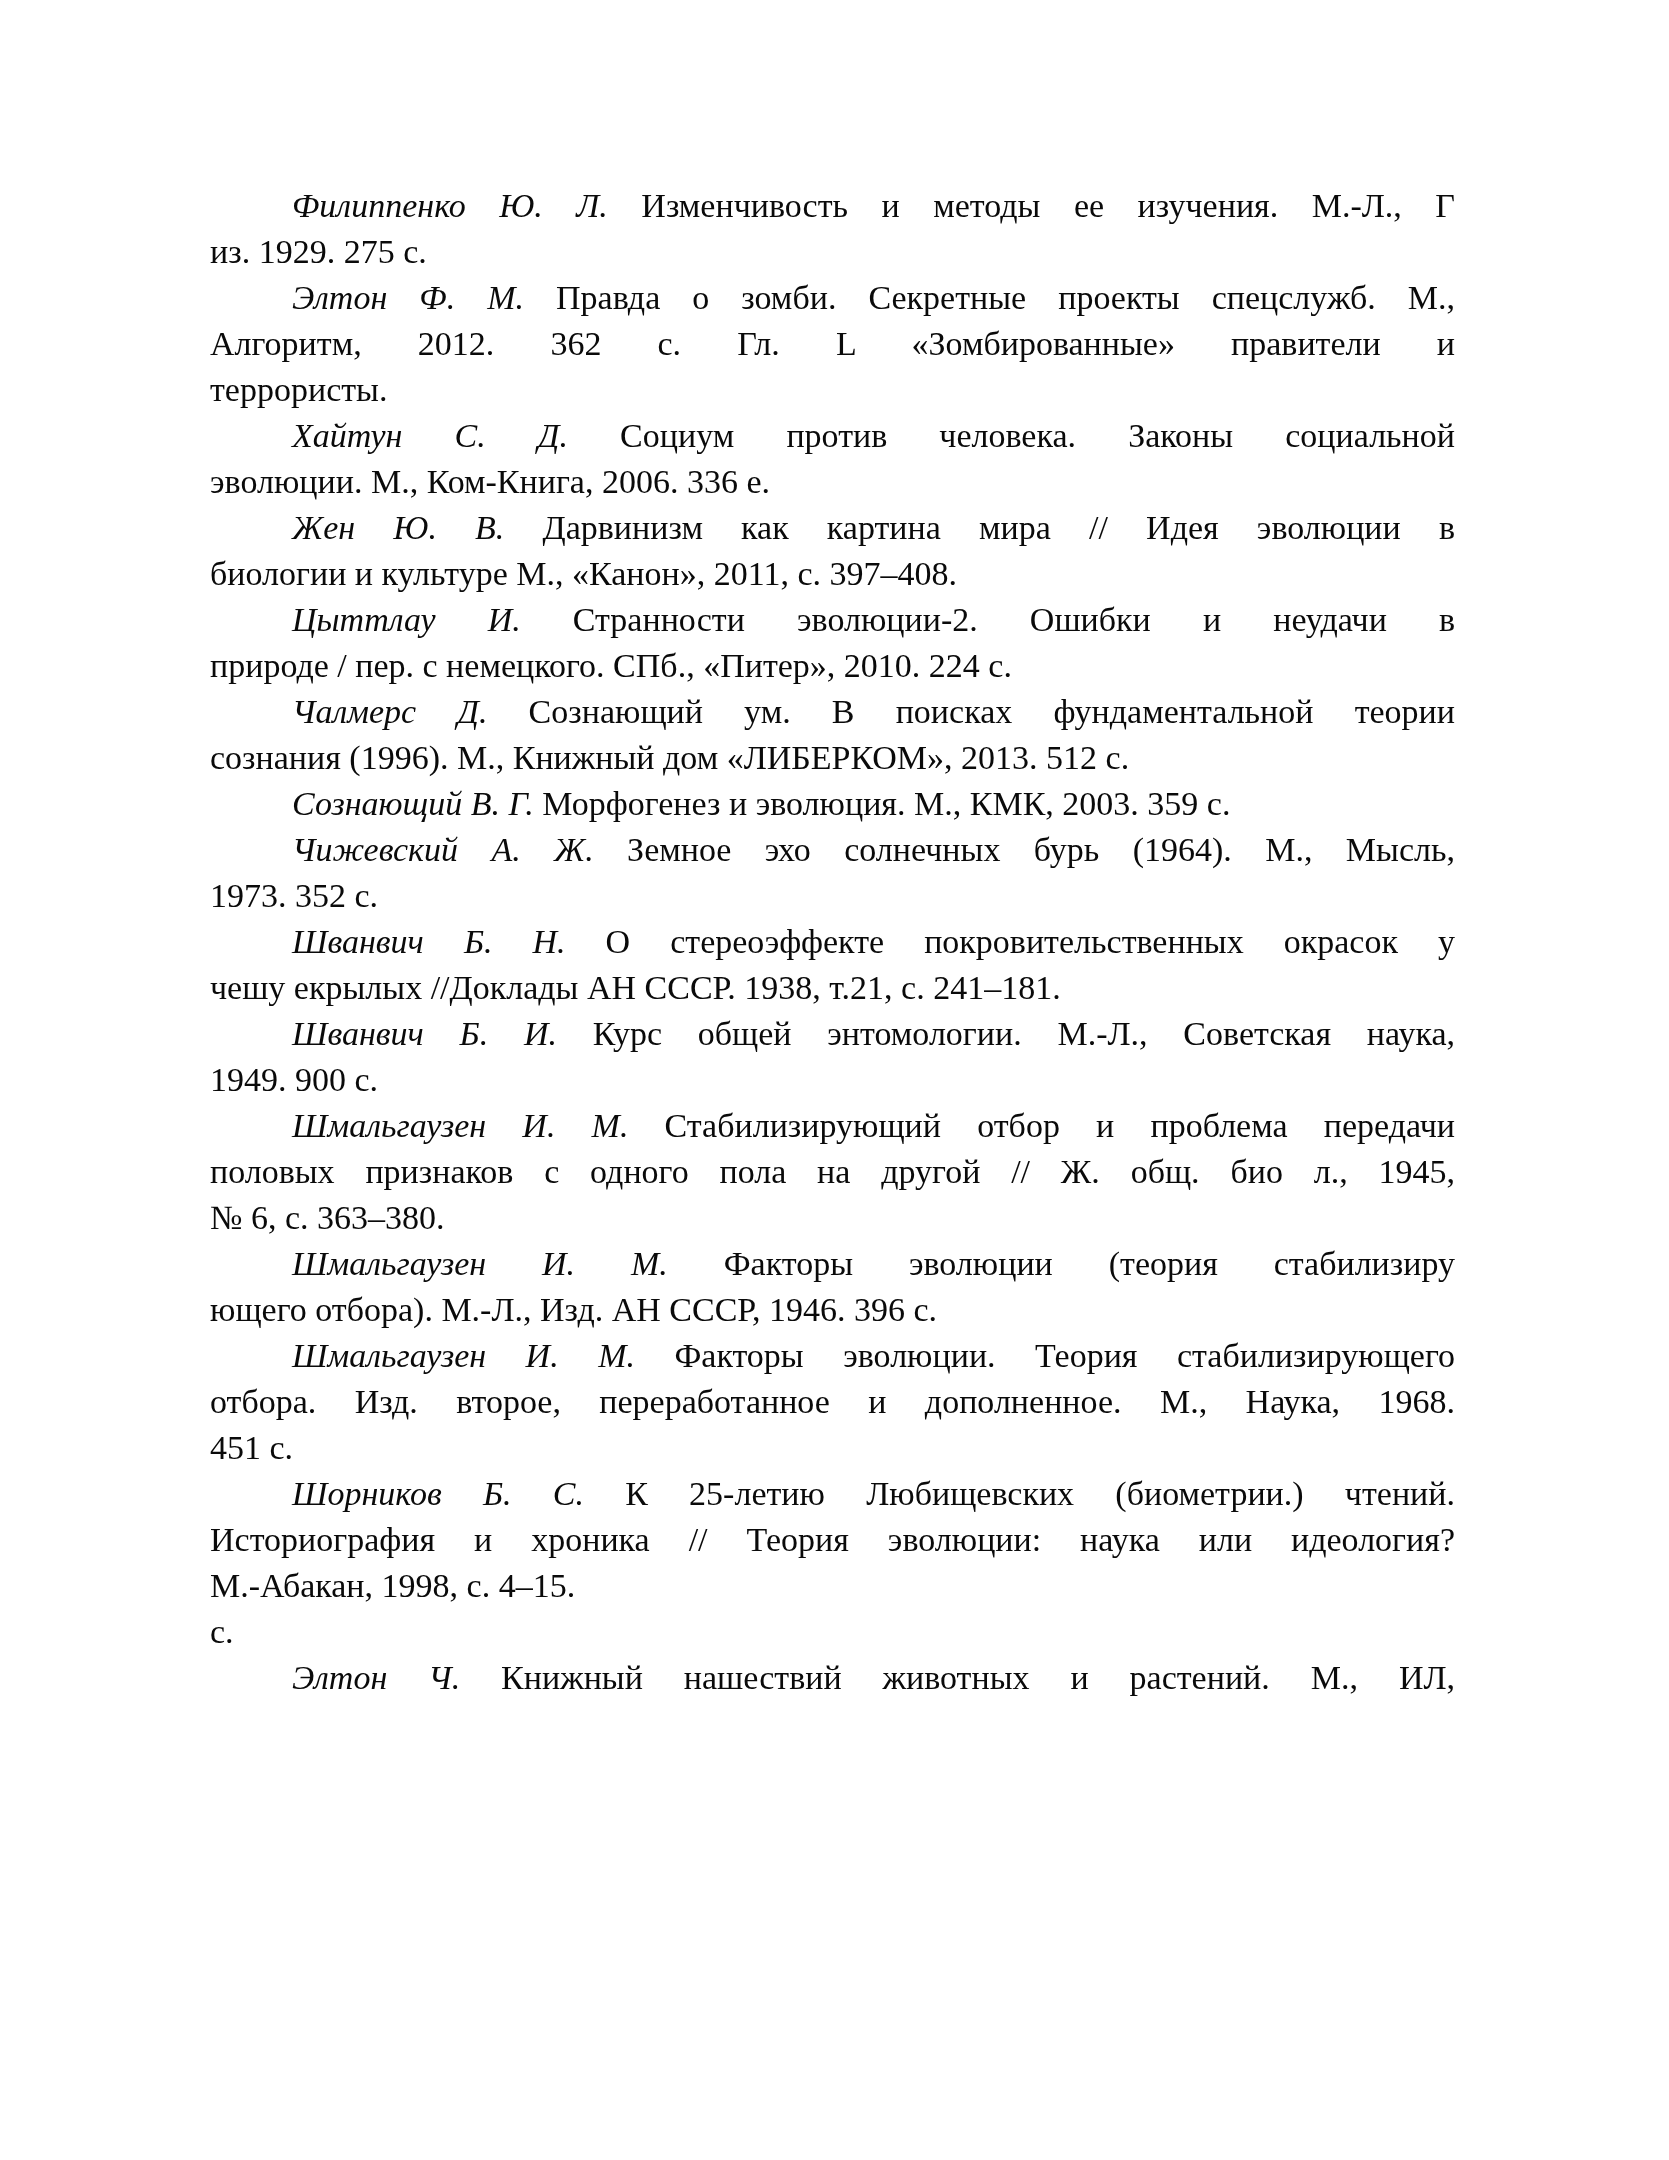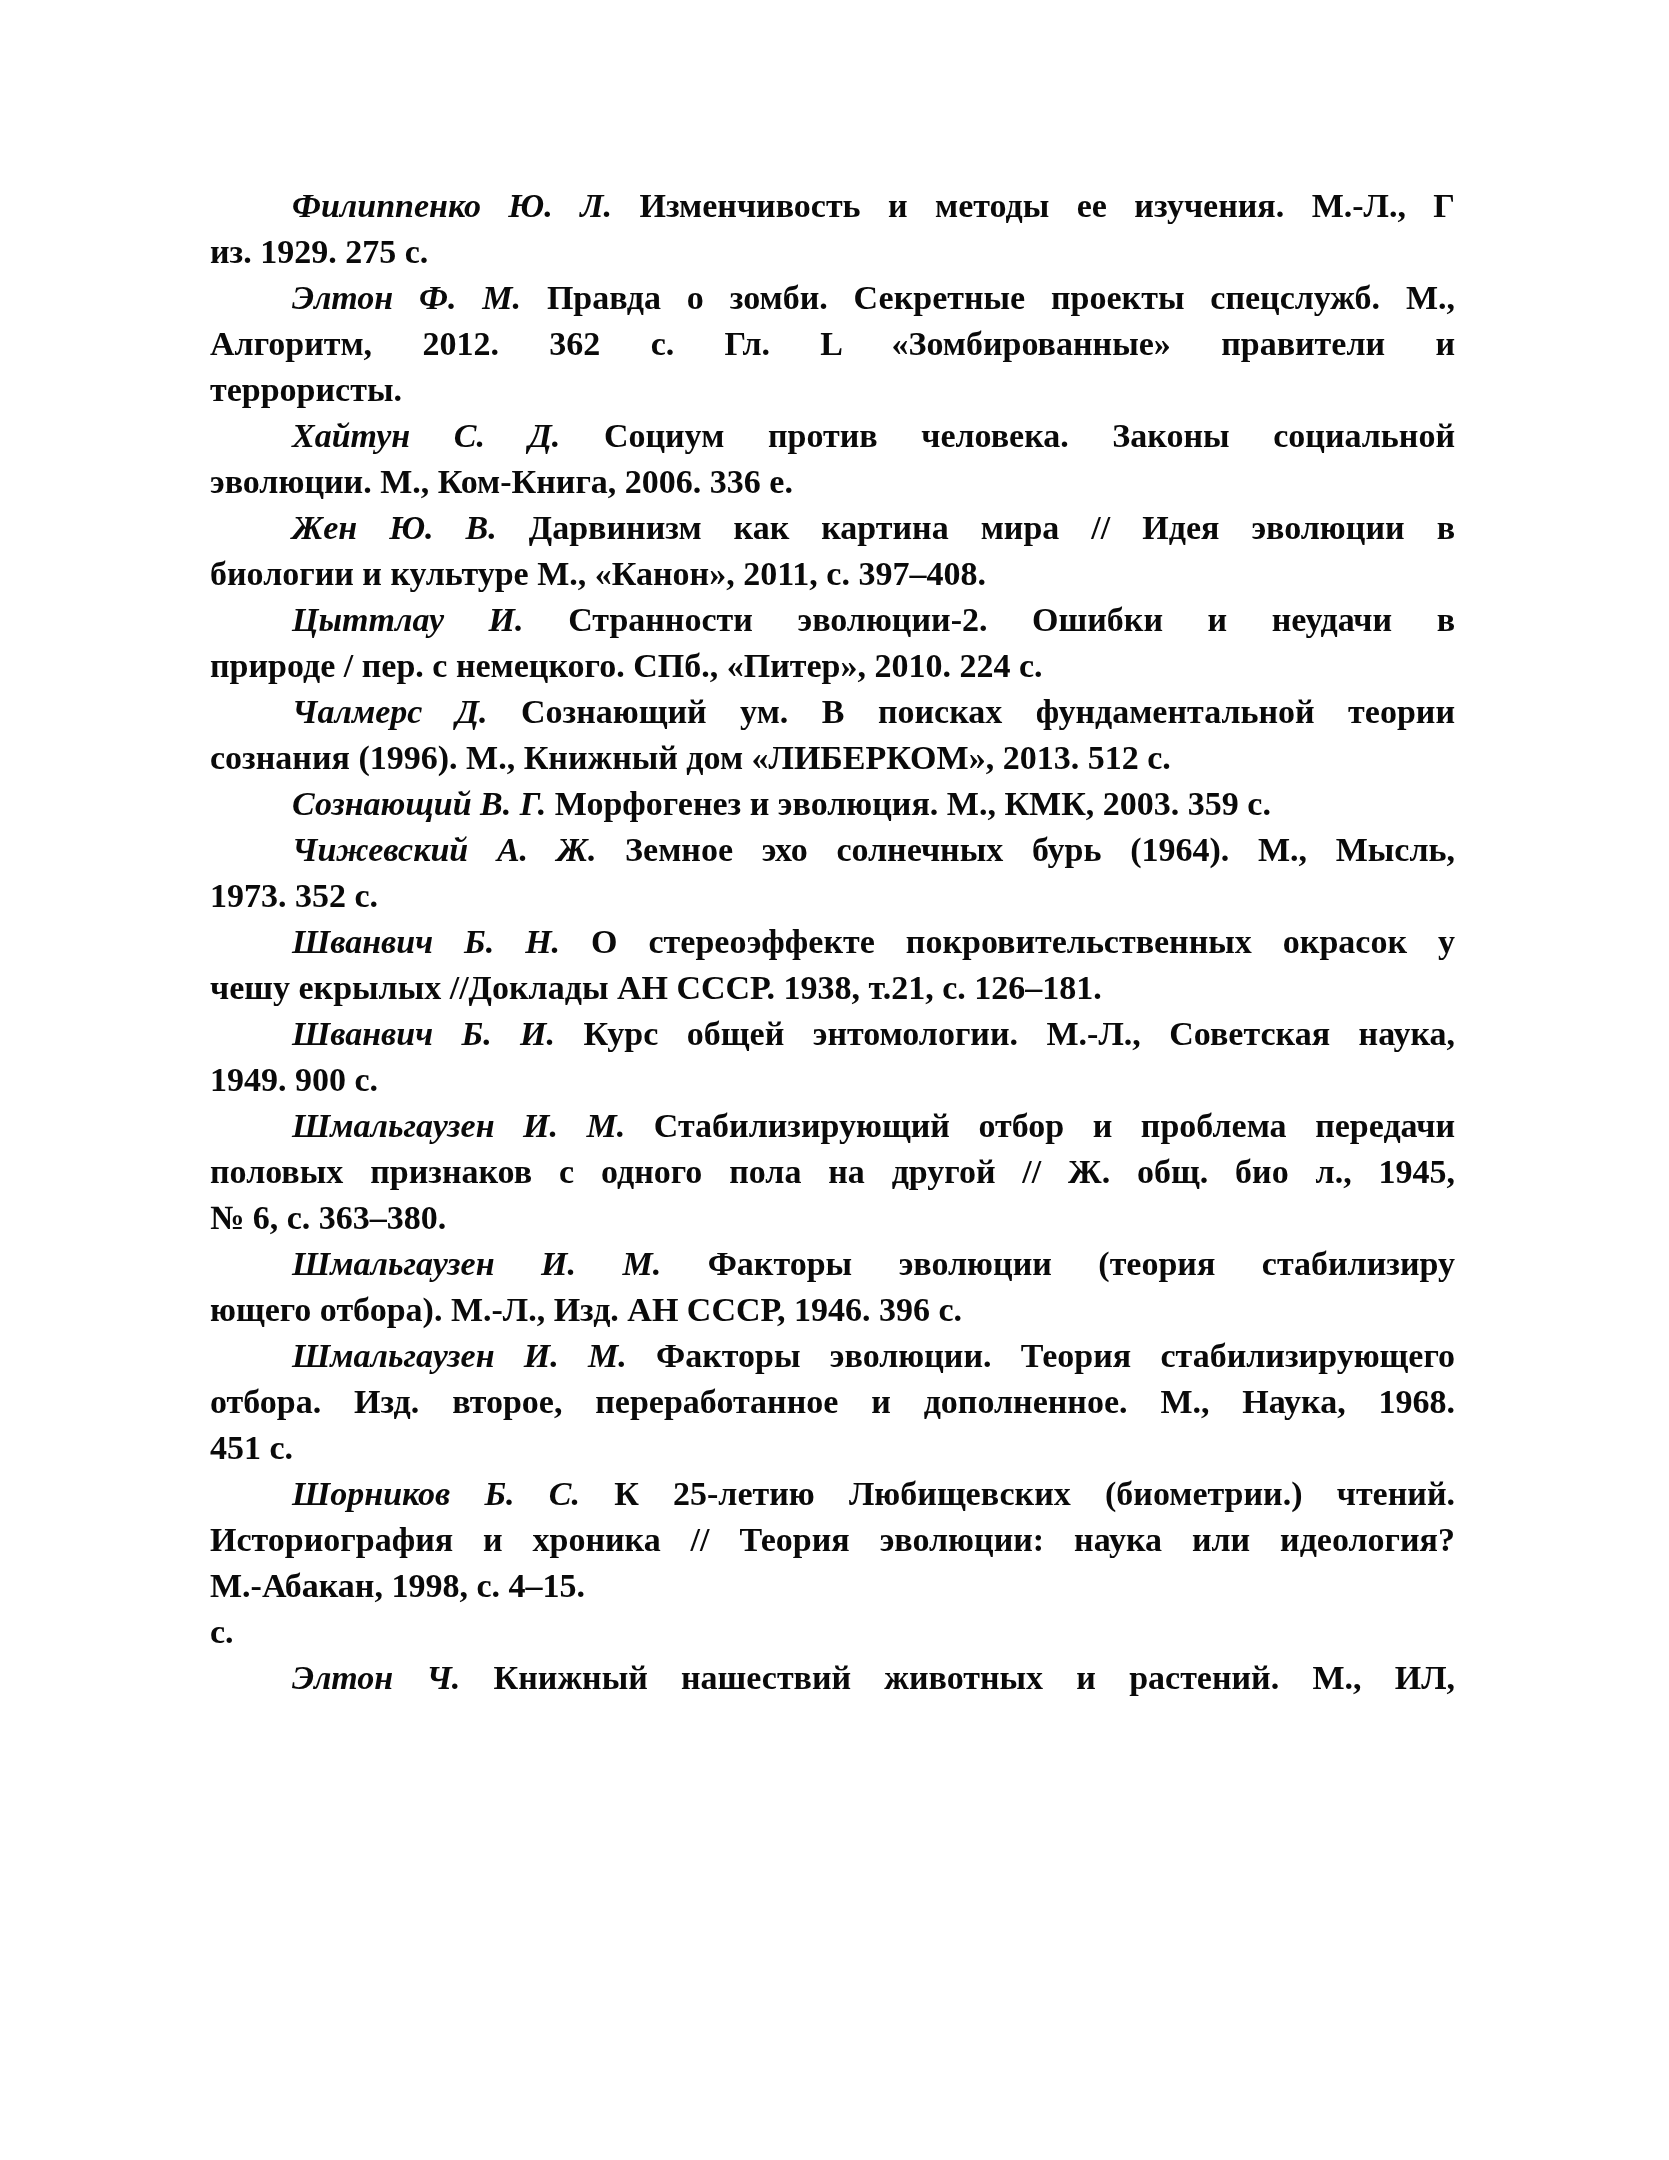--- a/index.html
+++ b/index.html
@@ -8,21 +8,20 @@
     background: #ffffff;
   }
   .page {
     position: relative;
     width: 1669px;
     height: 2160px;
     background: #ffffff;
     overflow: hidden;
     font-family: "Liberation Serif", "DejaVu Serif", serif;
     color: #0a0a0a;
-    font-weight: bold;
   }
   .text-block {
     position: absolute;
     left: 210px;
     top: 183px;
     width: 1245px;
     font-size: 34px;
     line-height: 46px;
   }
   .entry {
@@ -81,21 +80,21 @@
       </div>
       <div class="entry">
         <div class="line indent last"><span class="author">Сознающий В. Г.</span><span class="plain"> Морфогенез и эволюция. М., КМК, 2003. 359 с.</span></div>
       </div>
       <div class="entry">
         <div class="line indent"><span class="author">Чижевский А. Ж.</span><span class="plain"> Земное эхо солнечных бурь (1964). М., Мысль,</span></div>
         <div class="line last"><span class="plain">1973. 352 с.</span></div>
       </div>
       <div class="entry">
         <div class="line indent"><span class="author">Шванвич Б. Н.</span><span class="plain"> О стереоэффекте покровительственных окрасок у</span></div>
-        <div class="line last"><span class="plain">чешу екрылых //Доклады АН СССР. 1938, т.21, с. 126–181.</span></div>
+        <div class="line last"><span class="plain">чешу екрылых //Доклады АН СССР. 1938, т.21, с. 241–181.</span></div>
       </div>
       <div class="entry">
         <div class="line indent"><span class="author">Шванвич Б. И.</span><span class="plain"> Курс общей энтомологии. М.-Л., Советская наука,</span></div>
         <div class="line last"><span class="plain">1949. 900 с.</span></div>
       </div>
       <div class="entry">
         <div class="line indent"><span class="author">Шмальгаузен И. М.</span><span class="plain"> Стабилизирующий отбор и проблема передачи</span></div>
         <div class="line"><span class="plain">половых признаков с одного пола на другой // Ж. общ. био л., 1945,</span></div>
         <div class="line last"><span class="plain">№ 6, с. 363–380.</span></div>
       </div>

